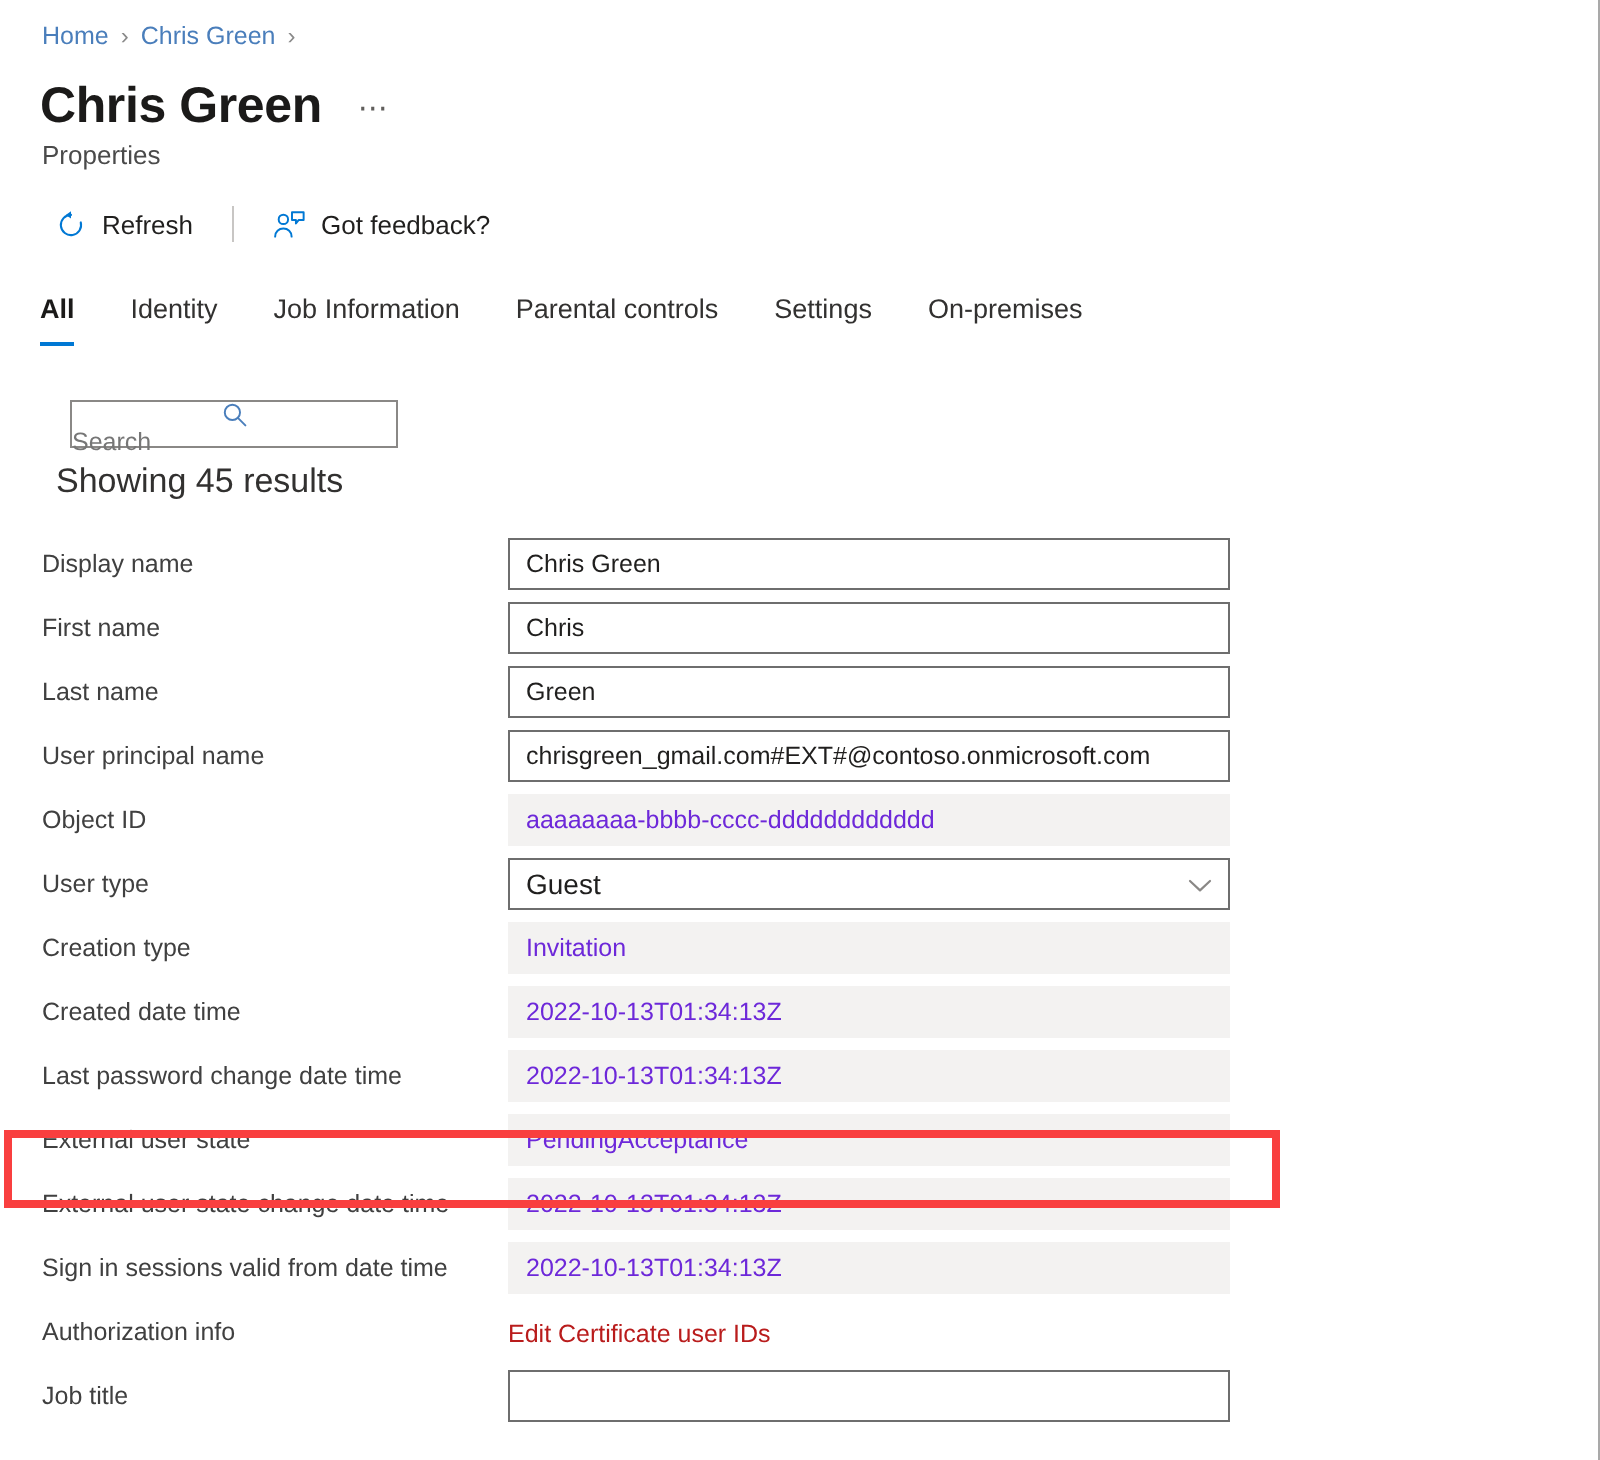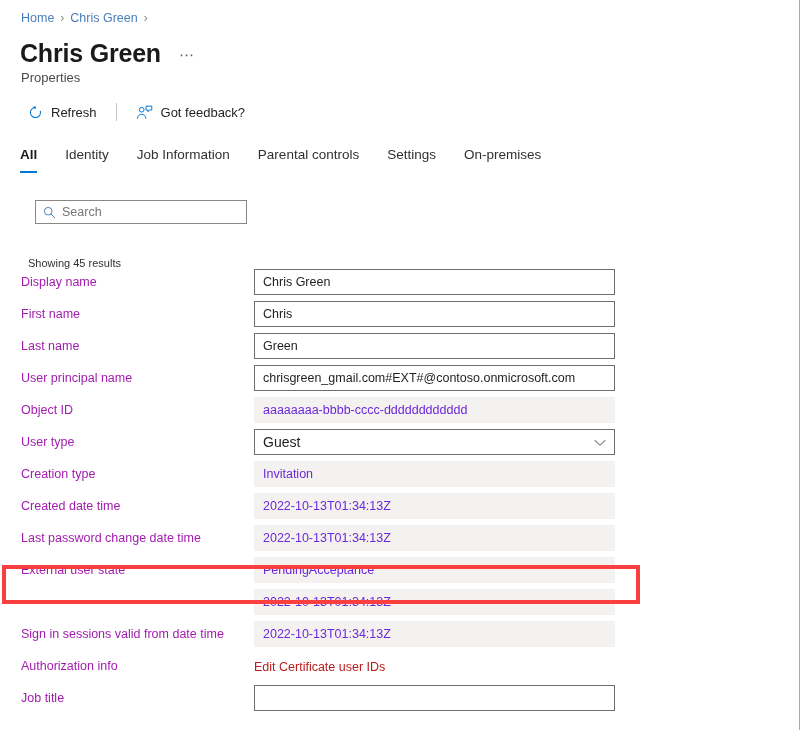--- a/index.html
+++ b/index.html
@@ -140,27 +140,28 @@
     bottom: 0;
     height: 2px;
     background: #0078d4;
   }
 
   
   .searchbox {
     position: absolute;
     left: 35px;
     top: 200px;
-    width: 212px;
+    width: 164px;
     height: 24px;
     border: 1px solid #8a8886;
     background: #fff;
     display: flex;
     align-items: center;
     box-sizing: border-box;
+    flex-direction: column;
   }
   .search-icon {
     width: 26px;
     display: flex;
     align-items: center;
     justify-content: center;
     flex: none;
   }
   .searchbox input {
     border: none;
@@ -171,44 +172,43 @@
     width: 100%;
     background: transparent;
     padding: 0;
   }
   .searchbox input::placeholder { color: #767676; }
 
   .results-count {
     position: absolute;
     left: 28px;
     top: 233px;
-    font-size: 11px;
+    font-size: 17px;
     color: #323130;
     line-height: 16px;
-    margin-top: 22px;
   }
 
   
   .form {
     position: absolute;
     left: 0;
     top: 266px;
     width: 800px;
   }
   .frow {
     position: relative;
     height: 32px;
     display: flex;
     align-items: center;
   }
   .flabel {
     position: absolute;
     left: 21px;
     font-size: 12.5px;
-    color: #a21caf;
+    color: #404040;
     line-height: 16px;
     white-space: nowrap;
   }
   .fvalwrap {
     position: absolute;
     left: 254px;
     width: 361px;
   }
   .finput {
     box-sizing: border-box;
@@ -411,20 +411,21 @@
     </div>
 
     <div class="frow">
       <div class="flabel">External user state</div>
       <div class="fvalwrap">
           <div class="fread">PendingAcceptance</div>
         </div>
     </div>
 
     <div class="frow">
+      <div class="flabel">External user state change date time</div>
       <div class="fvalwrap">
           <div class="fread">2022-10-13T01:34:13Z</div>
         </div>
     </div>
 
     <div class="frow">
       <div class="flabel">Sign in sessions valid from date time</div>
       <div class="fvalwrap">
           <div class="fread">2022-10-13T01:34:13Z</div>
         </div>

